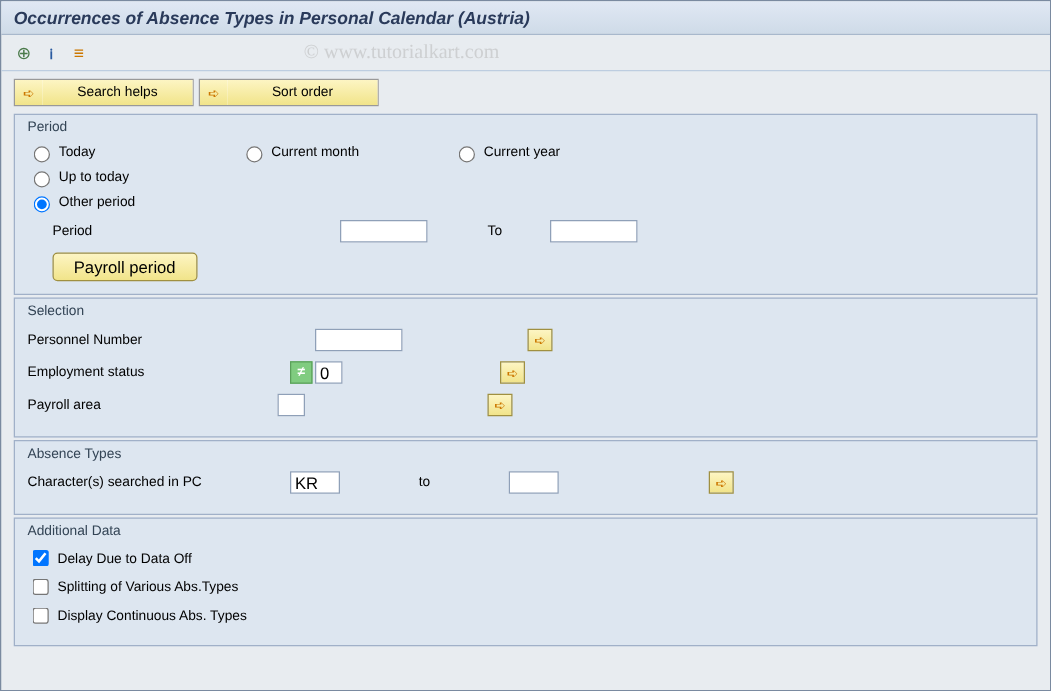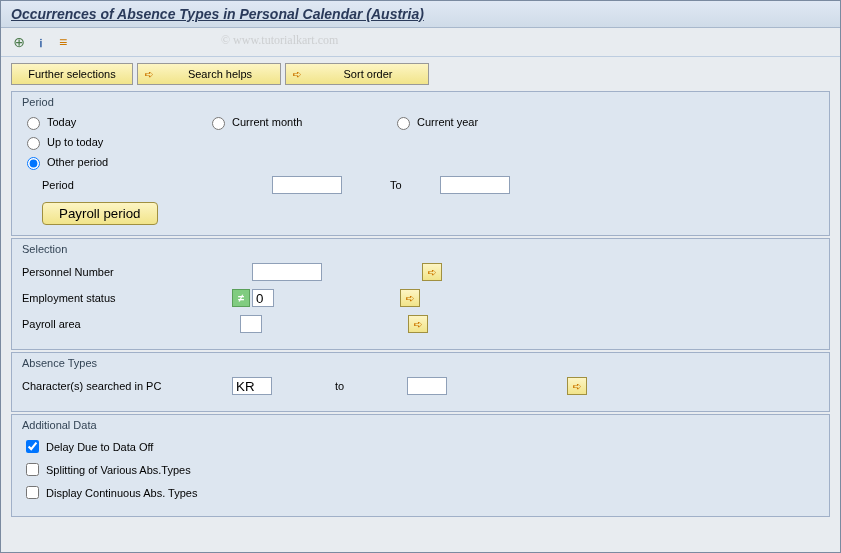--- a/index.html
+++ b/index.html
@@ -15,21 +15,20 @@
       position: relative;
     }
     .title-bar {
       background: linear-gradient(#e0e8f4, #cfdbe8);
       border-bottom: 1px solid #a8b8cc;
       padding: 5px 10px;
       font-size: 14px;
       font-weight: bold;
       font-style: italic;
       color: #2a3a5a;
-      text-decoration: underline;
     }
     .toolbar {
       padding: 6px 10px;
       border-bottom: 1px solid #bdcde0;
       display: flex;
       align-items: center;
       gap: 6px;
     }
     .icon-box {
       width: 16px;
@@ -74,21 +73,21 @@
       background: #dde6f0;
       margin-bottom: 2px;
       padding: 4px 10px 10px;
       position: relative;
     }
     .group-title {
       color: #345;
       font-size: 11px;
       margin-bottom: 6px;
     }
-    .radio-row { display:flex; gap:15px; margin-bottom:4px; }
+    .radio-row { display:flex; gap:0; margin-bottom:4px; }
     .radio-item {
       display:flex; align-items:center; gap:4px; min-width:170px; cursor:pointer;
     }
     .form-row { display:flex; align-items:center; margin-bottom:4px; height:22px; }
     .lbl { width: 190px; }
     .lbl-inline { min-width: 50px; margin-left:30px; }
     .text-input {
       border: 1px solid #8fa0b8; height:18px; padding:1px 3px; background:#fff;
     }
     .text-input.w-small { width: 70px; }
@@ -115,44 +114,41 @@
       background:#80cc80;
       border:1px solid #5aa05a;
       display:inline-flex;align-items:center;justify-content:center;
       color:#fff; font-weight:bold; margin-right:2px;
       cursor:pointer;
     }
     .checkbox-row { display:flex; align-items:center; gap:4px; margin-bottom:4px; cursor:pointer;}
     .watermark {
       position: absolute;
       top: 32px;
-      left: 220px;
+      left: 242px;
       color: rgba(180,180,180,0.5);
-      font-size: 12px;
+      font-size: 16px;
       font-family: 'Times New Roman', serif;
       pointer-events:none;
     }
   </style>
 </head>
 <body>
 
 <div class="title-bar">Occurrences of Absence Types in Personal Calendar (Austria)</div>
 <div class="watermark">© www.tutorialkart.com</div>
 
 <div class="toolbar">
   <span class="icon-box exec-icon" title="Execute"></span>
   <span class="icon-box info-icon">ℹ</span>
   <span class="icon-box config-icon"></span>
 </div>
 
 <div class="button-row">
   <div class="grp">
-    <button class="yellow-btn wide">Further selections</button>
-  </div>
-  <div class="grp">
     <span class="arrow-icon">➪</span>
     <button class="yellow-btn wide">Search helps</button>
   </div>
   <div class="grp">
     <span class="arrow-icon">➪</span>
     <button class="yellow-btn wide">Sort order</button>
   </div>
 </div>
 
 <div class="body-area">
@@ -203,21 +199,21 @@
       <span class="multi-btn">➪</span>
     </div>
     <div class="form-row">
       <span class="lbl" style="width:210px">Employment status</span>
       <span class="neq-icon">≠</span>
       <input class="text-input w-tiny" value="0" style="">
       <span style="width:126px"></span>
       <span class="multi-btn">➪</span>
     </div>
     <div class="form-row">
-      <span class="lbl" style="width:218px">Payroll area</span>
+      <span class="lbl" style="width:200px">Payroll area</span>
       <input class="text-input w-tiny" value="" style="">
       <span style="width:146px"></span>
       <span class="multi-btn">➪</span>
     </div>
   </div>
 
   <div class="group">
     <div class="group-title">Absence Types</div>
     <div class="form-row">
       <span class="lbl" style="width:210px">Character(s) searched in PC</span>

